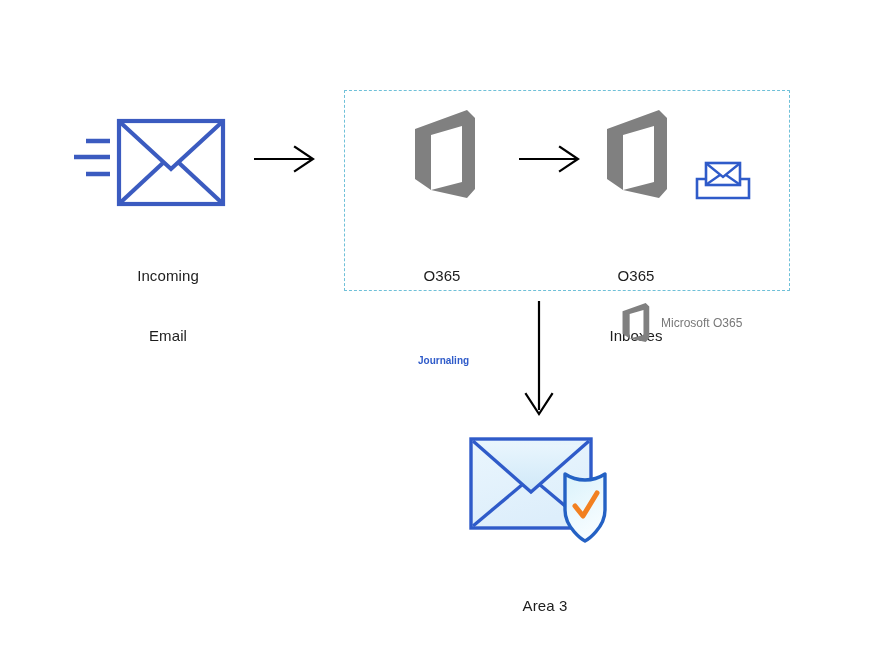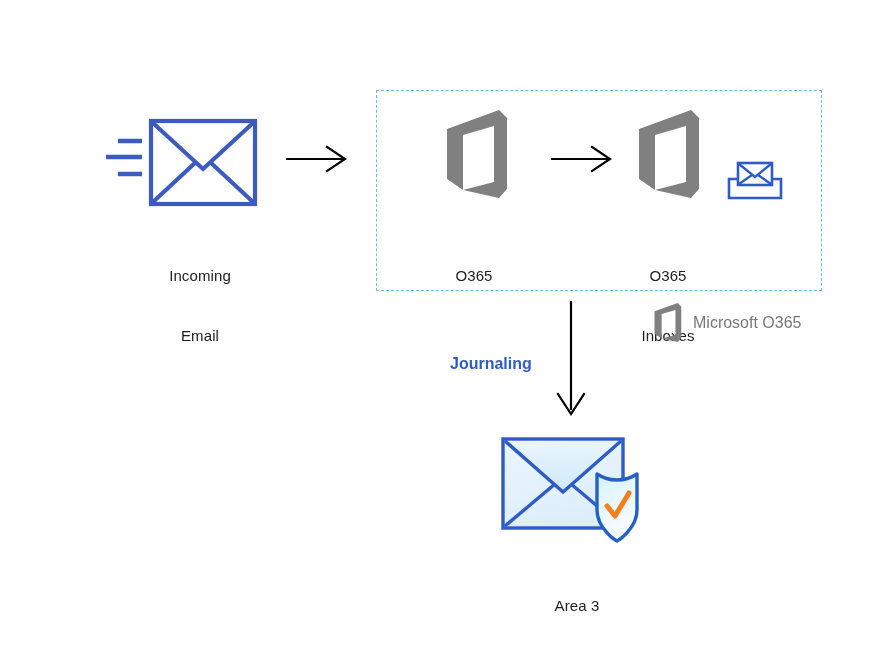--- a/index.html
+++ b/index.html
@@ -1,21 +1,21 @@
 <!DOCTYPE html>
 <html><head>
 <meta charset="utf-8">
 <style>
   html,body{margin:0;padding:0;background:#ffffff;}
   body{
     width:886px;height:653px;position:relative;overflow:hidden;
     font-family:"Liberation Sans","DejaVu Sans",sans-serif;
     color:#1a1a1a;
   }
-  .canvas{position:absolute;inset:0;margin-left:32px;}
+  .canvas{position:absolute;inset:0;}
   .node{position:absolute;}
   .label{
     position:absolute;text-align:center;
     font-size:15px;line-height:20px;color:#1d1d1d;
     white-space:pre;letter-spacing:.1px;
   }
   .label .ln{display:block;}
 
   
   #incoming-email-group{left:60px;top:112px;width:175px;height:100px;}
@@ -34,27 +34,27 @@
   
   #o365-mx-icon{left:405px;top:108px;}
   #o365-mx-label{left:372px;top:226px;width:140px;}
   #o365-inbox-icon{left:597px;top:108px;}
   #o365-inbox-label{left:566px;top:226px;width:140px;}
   #inbox-tray-icon{left:694px;top:158px;}
 
   
   #legend-o365{position:absolute;left:618px;top:302px;display:flex;align-items:center;gap:9px;}
   #legend-o365-text{
-    font-size:16px;color:#787878;line-height:18px;white-space:nowrap;
+    font-size:12px;color:#787878;line-height:18px;white-space:nowrap;
   }
 
   
   #journaling-label{
     position:absolute;left:418px;top:355px;
-    font-size:16px;font-weight:bold;color:#2f5bc9;white-space:nowrap;
+    font-size:10px;font-weight:bold;color:#2f5bc9;white-space:nowrap;
   }
   #journaling-arrow{left:516px;top:300px;}
 
   
   #area1-icon{left:465px;top:430px;}
   #area1-label{left:455px;top:556px;width:180px;}
 
   svg{display:block;overflow:visible;}
 </style>
 </head>

